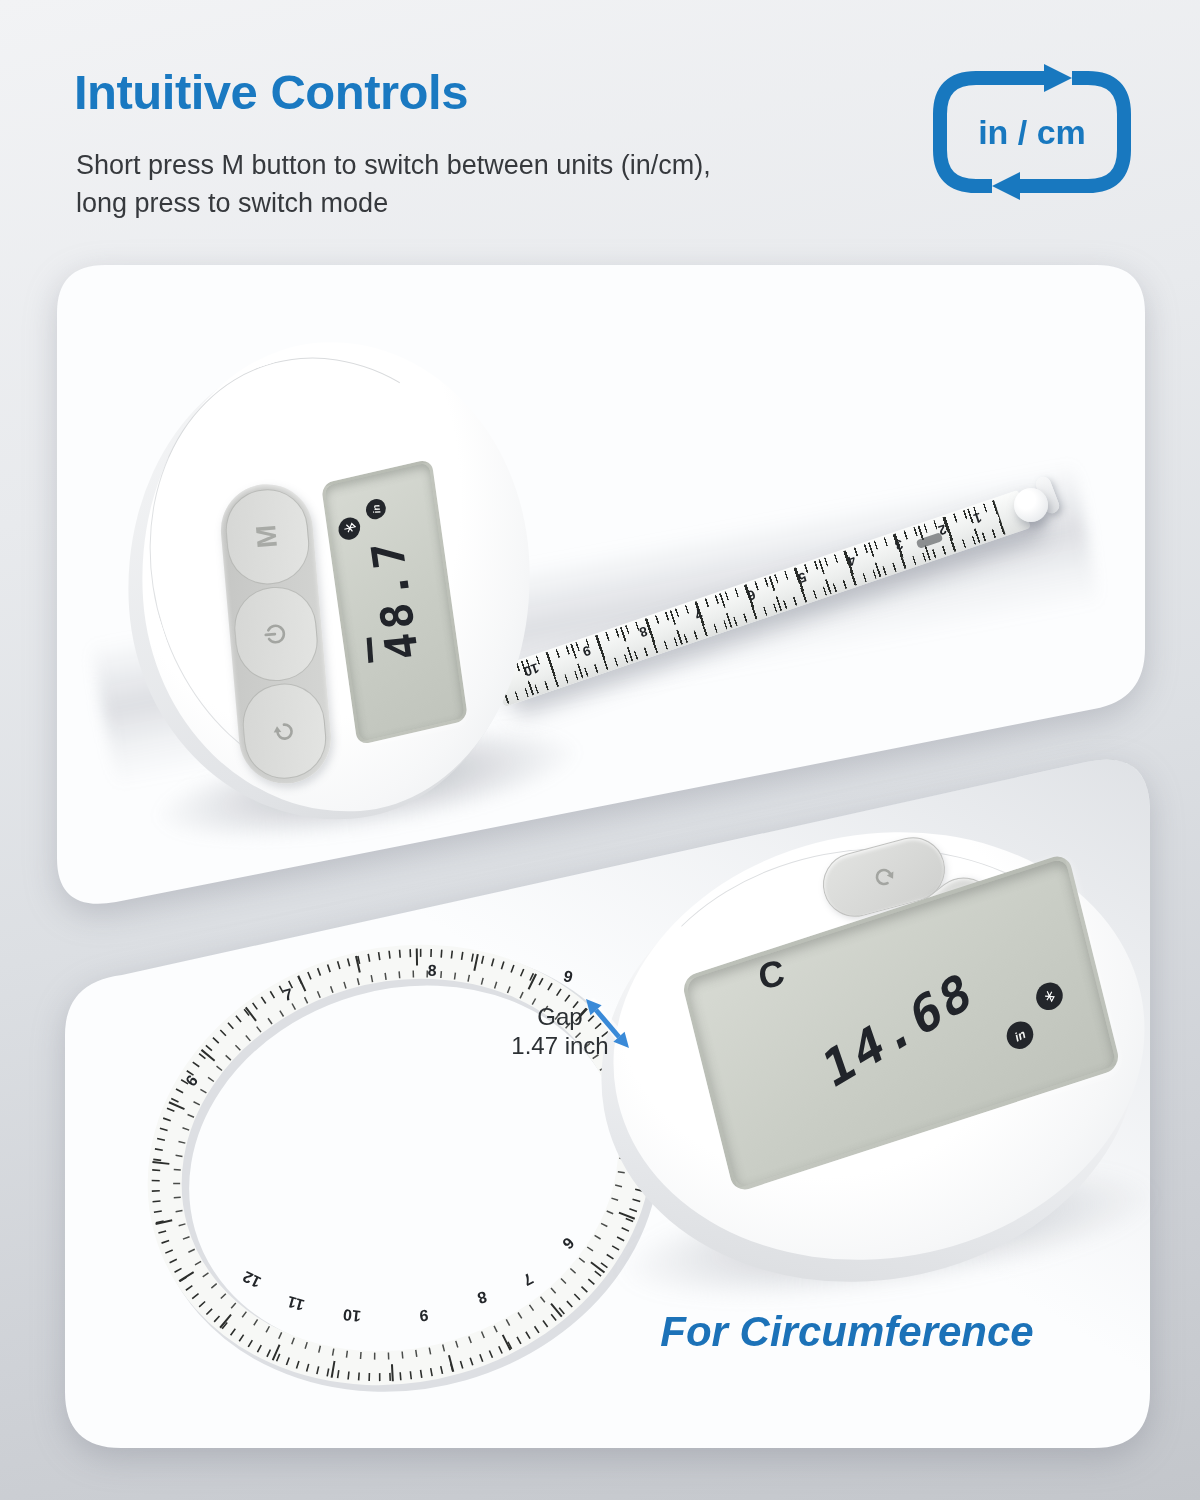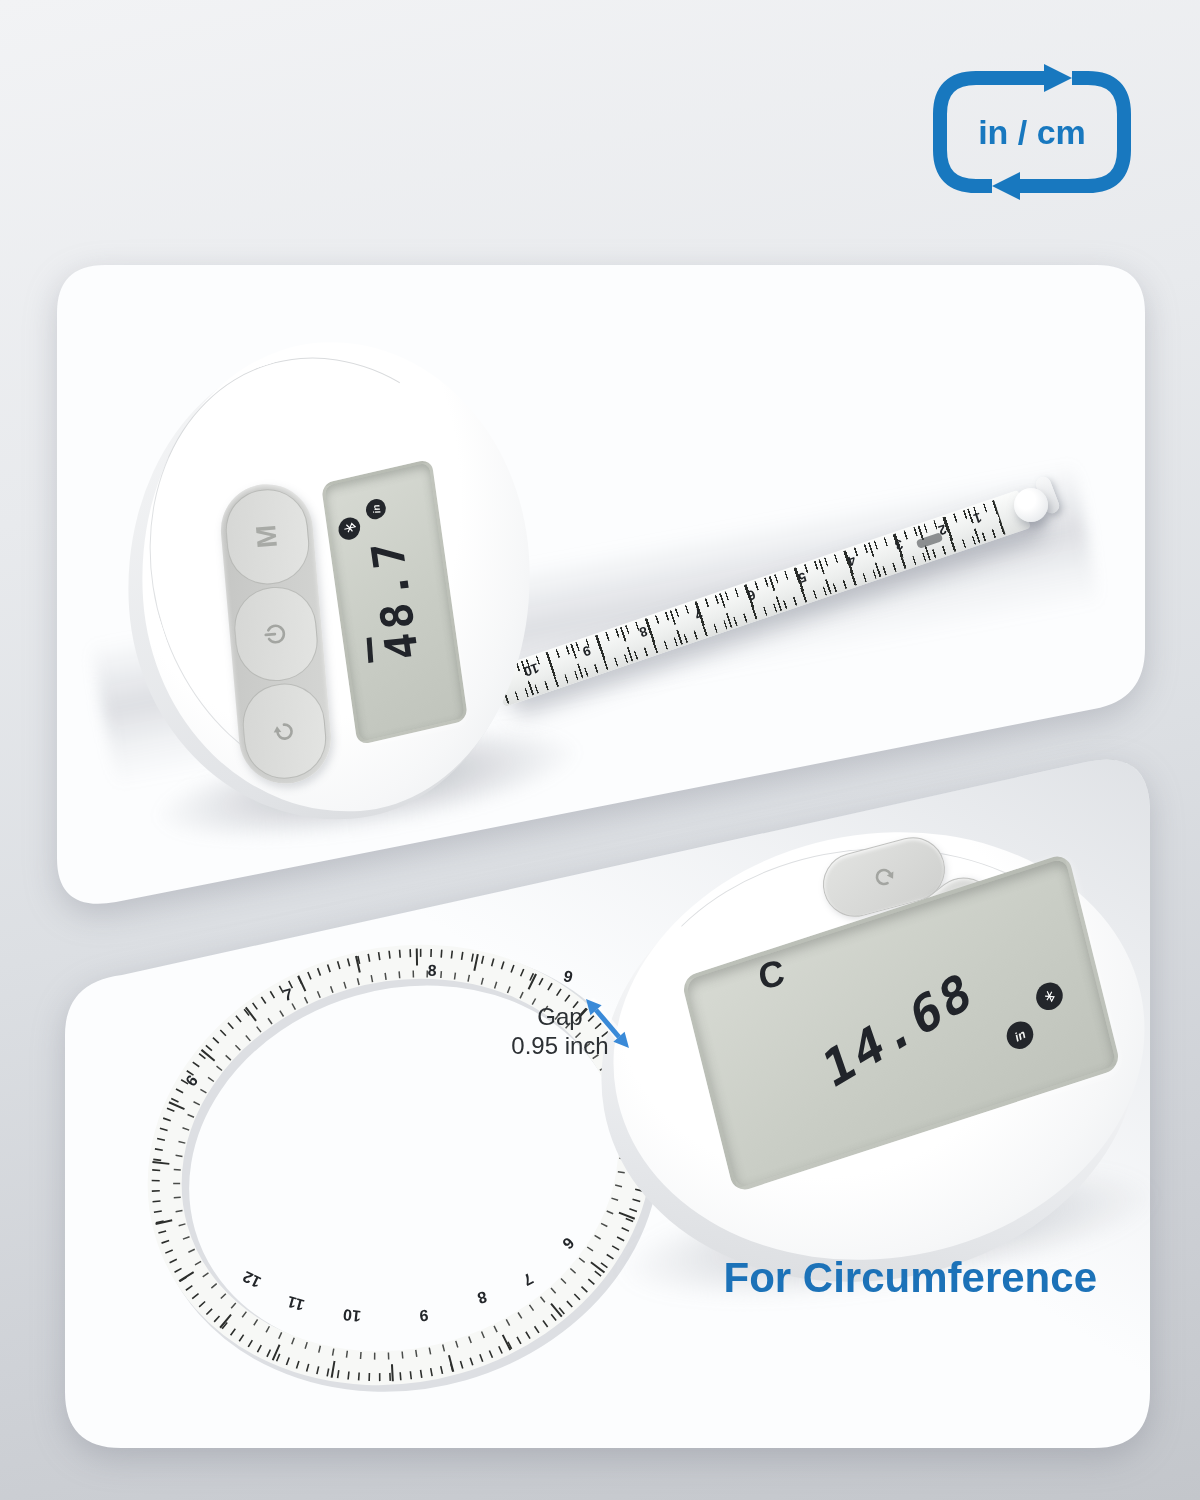--- a/index.html
+++ b/index.html
@@ -25,21 +25,21 @@
   .wedge1{left:95px;top:548px;width:1000px;height:150px;transform:rotate(-10.5deg);
           background:linear-gradient(to bottom,rgba(131,137,149,0) 2%,rgba(131,137,149,.26) 48%,rgba(131,137,149,.10) 72%,rgba(131,137,149,0) 100%);
           filter:blur(7px);}
   .dev1-shadow{left:152px;top:738px;width:430px;height:92px;transform:rotate(-9deg);border-radius:50%;
           background:radial-gradient(closest-side,rgba(118,124,136,.55),rgba(118,124,136,0));filter:blur(7px);}
   .dev2-shadow{left:615px;top:1178px;width:545px;height:110px;transform:rotate(-8deg);border-radius:50%;
           background:radial-gradient(closest-side,rgba(118,124,136,.5),rgba(118,124,136,0));filter:blur(9px);}
 
   
   .cap-straight{left:640px;top:393px;width:450px;text-align:center;font-size:40px;font-weight:700;color:#1c72b8;}
-  .cap-circ{left:597px;top:1254px;width:500px;text-align:right;font-size:42px;font-weight:700;color:#1c72b8;}
+  .cap-circ{left:597px;top:1308px;width:500px;text-align:center;font-size:42px;font-weight:700;color:#1c72b8;font-style:italic;}
   .circ-desc{left:500px;top:1344px;width:600px;text-align:center;font-size:24px;line-height:29px;color:#33373b;}
 
   
   .tape1{left:498px;top:668px;width:556px;height:40px;transform:rotate(-18.8deg);transform-origin:left center;
          background:linear-gradient(180deg,#fbfcfb,#eceeed 60%,#e0e2e1);border-radius:4px;
          box-shadow:10px 14px 22px rgba(110,116,128,.35);}
   .t1-minor-top{left:4px;right:26px;top:2px;height:9px;
          background:repeating-linear-gradient(90deg,#2a2d2a 0 1.4px,transparent 1.4px 10.5px);}
   .t1-half-top{left:4px;right:26px;top:2px;height:15px;
          background:repeating-linear-gradient(90deg,#2a2d2a 0 1.7px,transparent 1.7px 26.2px);}
@@ -160,20 +160,25 @@
         <stop offset="55%" stop-color="rgba(190,195,203,0)"></stop>
         <stop offset="80%" stop-color="rgba(186,191,199,0.22)"></stop>
         <stop offset="100%" stop-color="rgba(176,181,189,0.38)"></stop>
       </linearGradient>
     </defs>
     <path class="card" d="M 105,265 H 1097 Q 1145,265 1145,313 V 648 Q 1145,700 1094,709 L 116,902 Q 57,913 57,858 V 313 Q 57,265 105,265 Z"></path>
     <path class="card" d="M 122,975 L 1086,762 Q 1150,748 1150,812 V 1392 Q 1150,1448 1094,1448 H 121 Q 65,1448 65,1392 V 1035 Q 65,982 122,975 Z"></path>
     <path class="card2-shade" d="M 122,975 L 1086,762 Q 1150,748 1150,812 V 1392 Q 1150,1448 1094,1448 H 121 Q 65,1448 65,1392 V 1035 Q 65,982 122,975 Z"></path>
   </svg>
 
+  <div class="abs title">Intuitive Controls</div>
+  <div class="abs subtitle">
+    <div>Short press M button to switch between units (in/cm),</div>
+    <div>long press to switch mode</div>
+  </div>
 
   <svg class="abs unit-icon" width="204" height="140" viewBox="0 -8 200 140">
     <path class="ring" d="M 140,8 H 156 Q 192,8 192,44 V 80 Q 192,116 156,116 H 88"></path>
     <polygon class="ah" points="88,102 88,130 60,116"></polygon>
     <path class="ring" d="M 60,116 H 44 Q 8,116 8,80 V 44 Q 8,8 44,8 H 112"></path>
     <polygon class="ah" points="112,-6 112,22 140,8"></polygon>
     <text x="100" y="74" text-anchor="middle">in / cm</text>
   </svg>
 
   <div class="abs wedge1"></div>
@@ -289,20 +294,20 @@
   </div>
 
   <svg class="abs gap-svg" width="1200" height="1500" viewBox="0 0 1200 1500">
     <line class="gap-glow" x1="590" y1="1001" x2="625" y2="1043"></line>
     <line class="gap-line" x1="596" y1="1010" x2="619" y2="1037"></line>
     <polygon class="gap-head" points="586,999 590.4,1015.2 601.6,1005.2"></polygon>
     <polygon class="gap-head" points="629,1048 613.4,1041.8 624.6,1031.8"></polygon>
   </svg>
   <div class="abs gap-text">
     <div>Gap</div>
-    <div>0.95 inch</div>
+    <div>1.47 inch</div>
   </div>
 
   <div class="abs cap-circ">For Circumference</div>
   <div class="abs circ-desc">
   </div>
 
 </div>
 
 </body></html>

